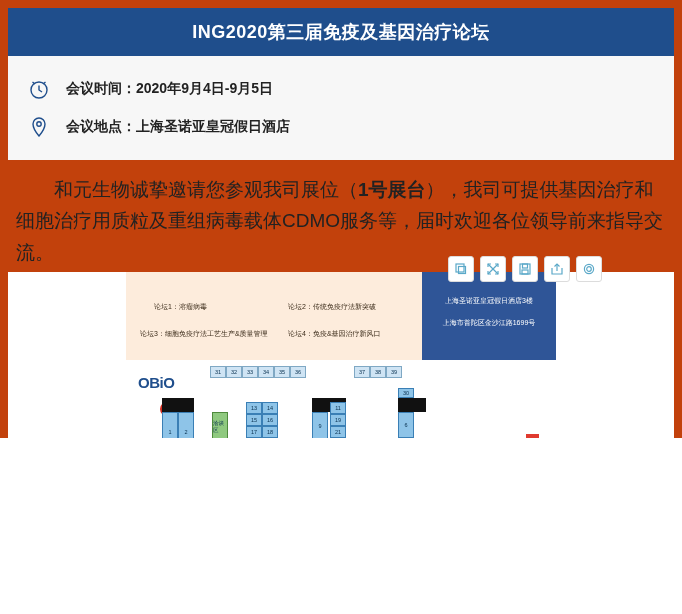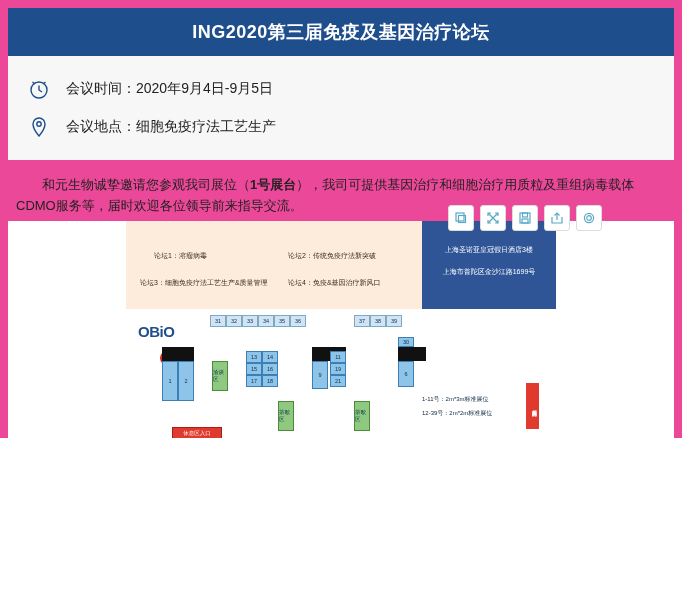--- a/index.html
+++ b/index.html
@@ -6,21 +6,21 @@
   html, body {
     margin: 0;
     padding: 0;
     background: #ffffff;
     font-family: "Liberation Sans", sans-serif;
   }
   .page {
     width: 682px;
     height: 438px;
     position: relative;
-    background: #ec4899;
+    background: #c2410c;
     overflow: hidden;
   }
   
   .header {
     margin: 8px 8px 0 8px;
     height: 48px;
     background: #1f4e8c;
     display: flex;
     align-items: center;
     justify-content: center;
@@ -29,20 +29,21 @@
     color: #ffffff;
     font-size: 18px;
     font-weight: bold;
     letter-spacing: 0.5px;
   }
   
   .info {
     margin: 0 8px;
     background: #f7f7f7;
     padding: 14px 0 14px 0;
+    font-weight: bold;
   }
   .info-row {
     display: flex;
     align-items: center;
     padding: 6px 0 6px 18px;
   }
   .info-icon {
     width: 26px;
     height: 26px;
     flex: 0 0 26px;
@@ -65,21 +66,21 @@
     background: #1f4e8c;
     color: #ffffff;
     font-size: 15px;
     padding: 12px 16px 12px 14px;
     border-radius: 2px 14px 2px 2px;
     min-width: 126px;
   }
   
   .para {
     margin: 14px 16px 0 16px;
-    font-size: 13px;
+    font-size: 19px;
     line-height: 1.65;
     color: #222222;
     text-indent: 2em;
   }
   .para b { font-weight: bold; }
   
   .media {
     position: relative;
     margin: 4px 8px 0 8px;
   }
@@ -226,21 +227,21 @@
       </span>
       <span class="info-text">会议时间：2020年9月4日-9月5日</span>
     </div>
     <div class="info-row">
       <span class="info-icon">
         <svg width="26" height="26" viewBox="0 0 26 26" fill="none" stroke="#1f4e8c" stroke-width="1.4">
           <path d="M13 4 C9.7 4 7 6.7 7 10 C7 15 13 22 13 22 C13 22 19 15 19 10 C19 6.7 16.3 4 13 4 Z"></path>
           <circle cx="13" cy="10" r="2.2"></circle>
         </svg>
       </span>
-      <span class="info-text">会议地点：细胞免疫疗法工艺生产</span>
+      <span class="info-text">会议地点：上海圣诺亚皇冠假日酒店</span>
     </div>
   </div>
 
 
   <p class="para"><span>和元生物诚挚邀请您参观我司展位（</span><b>1号展台</b><span>），我司可提供基因治疗和细胞治疗用质粒及重组病毒载体CDMO服务等，届时欢迎各位领导前来指导交流。</span></p>
 
   <div class="media">
 
     <div class="toolbar">
       <div class="tool-btn">

